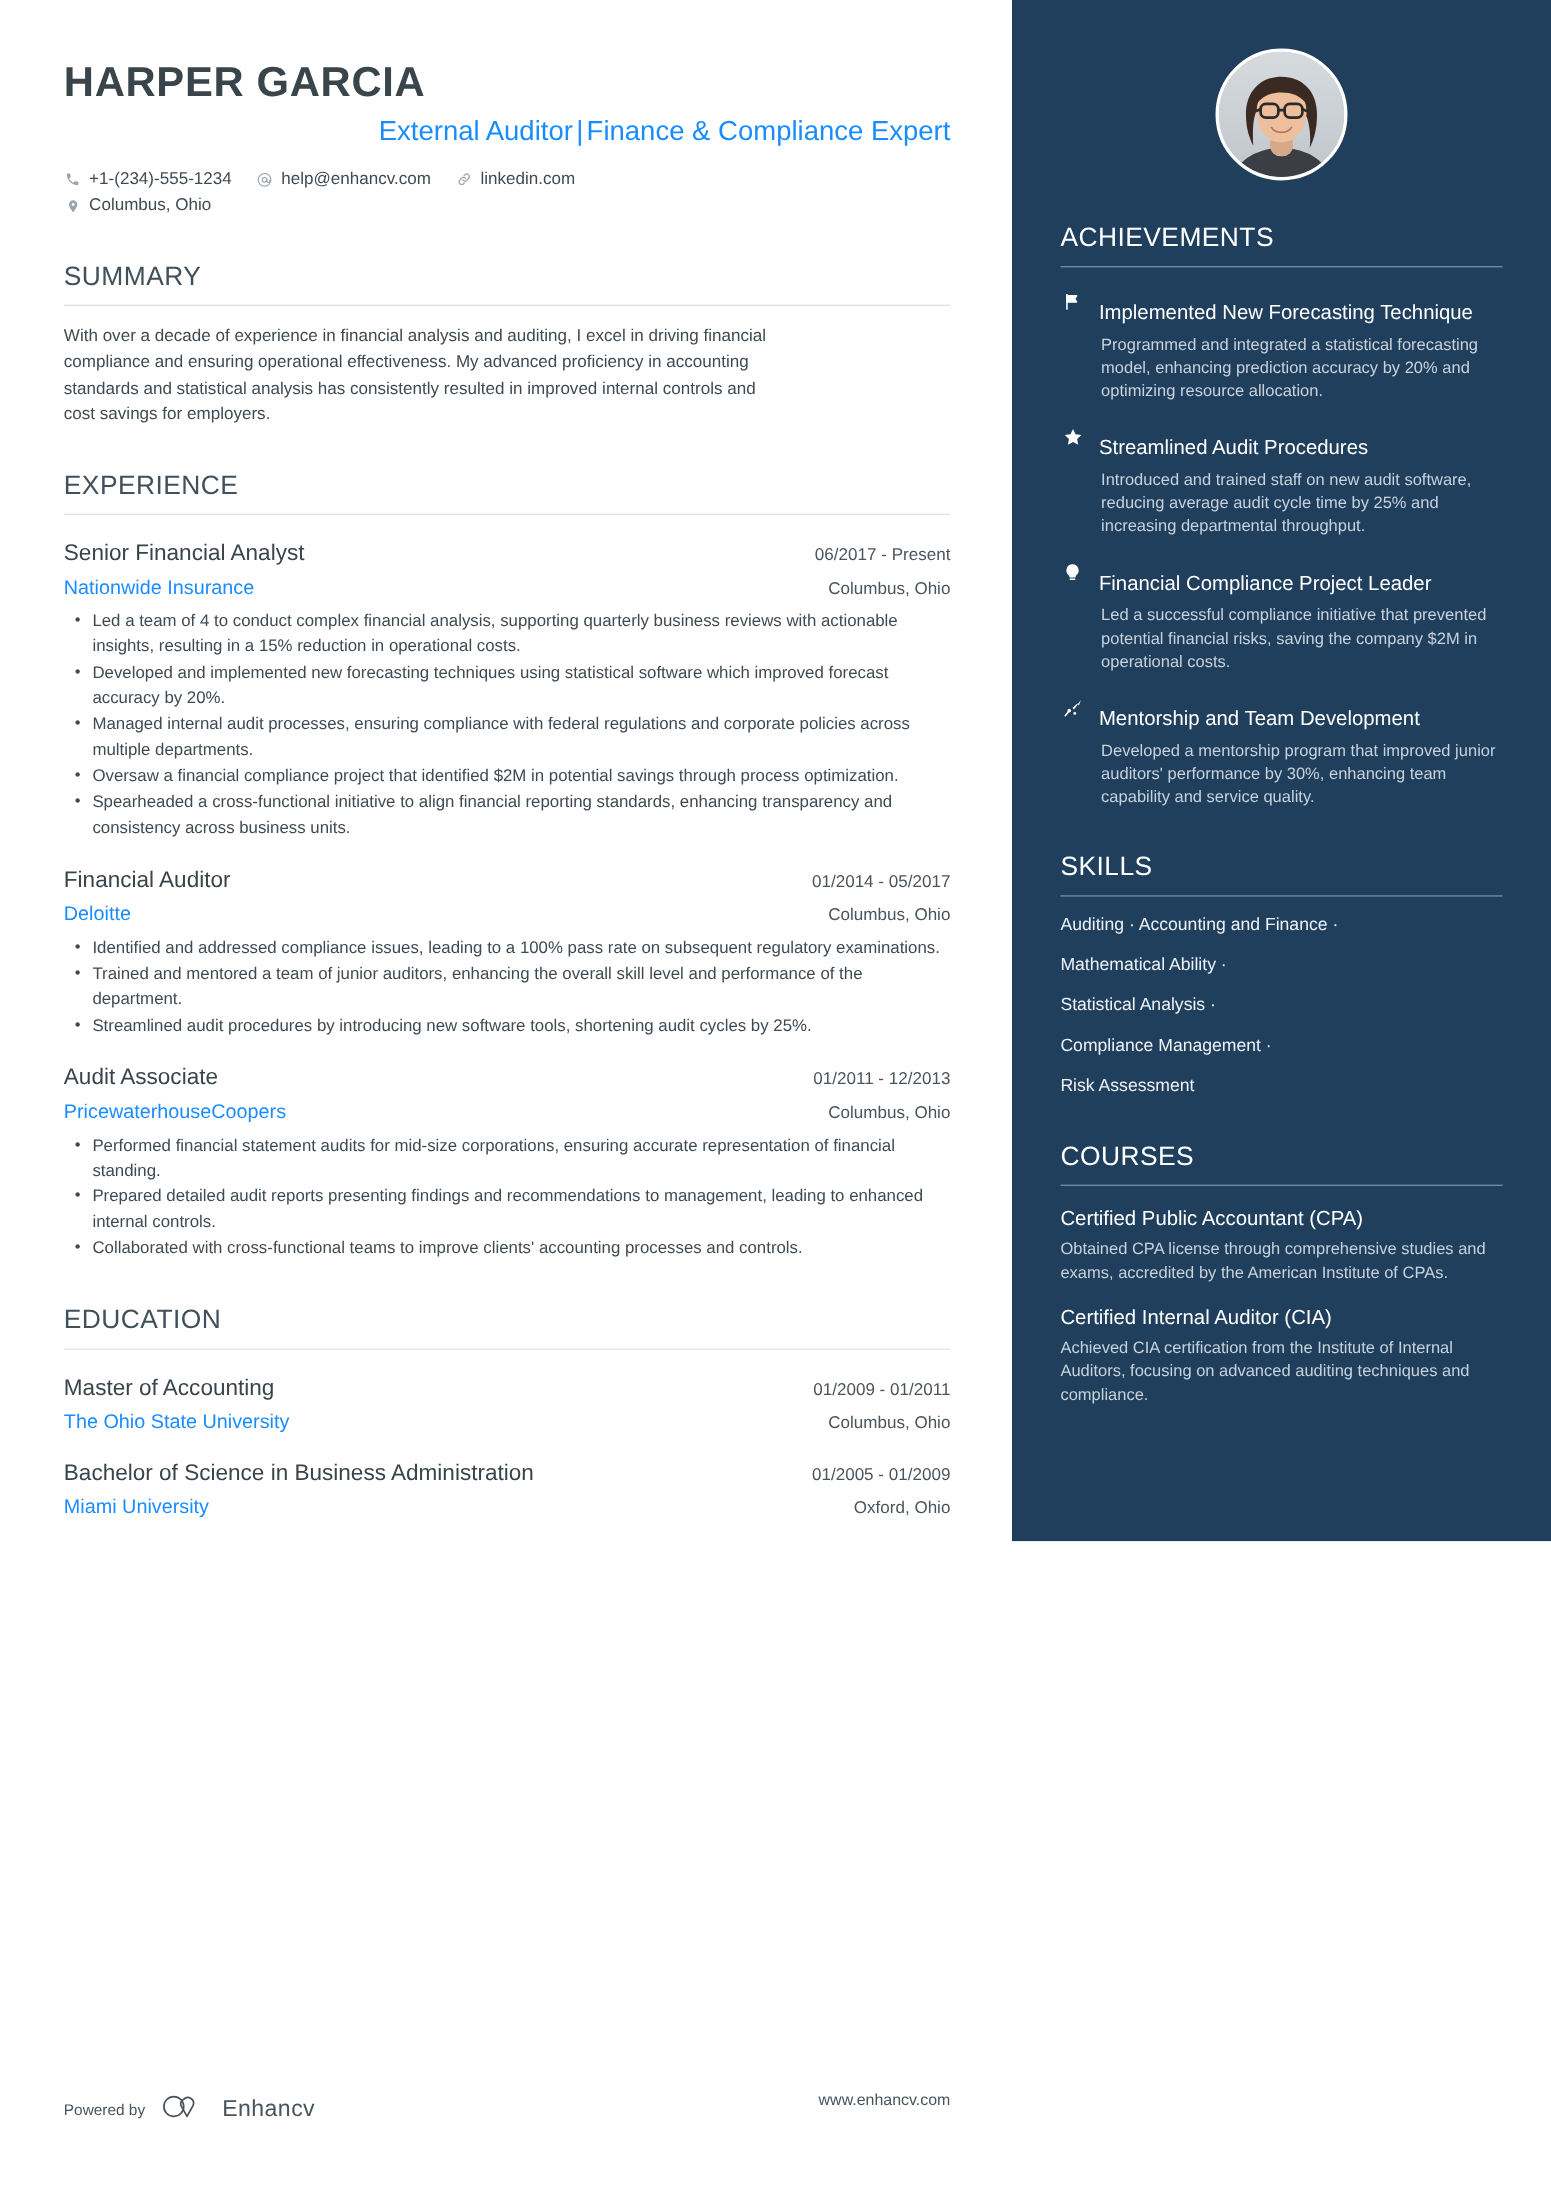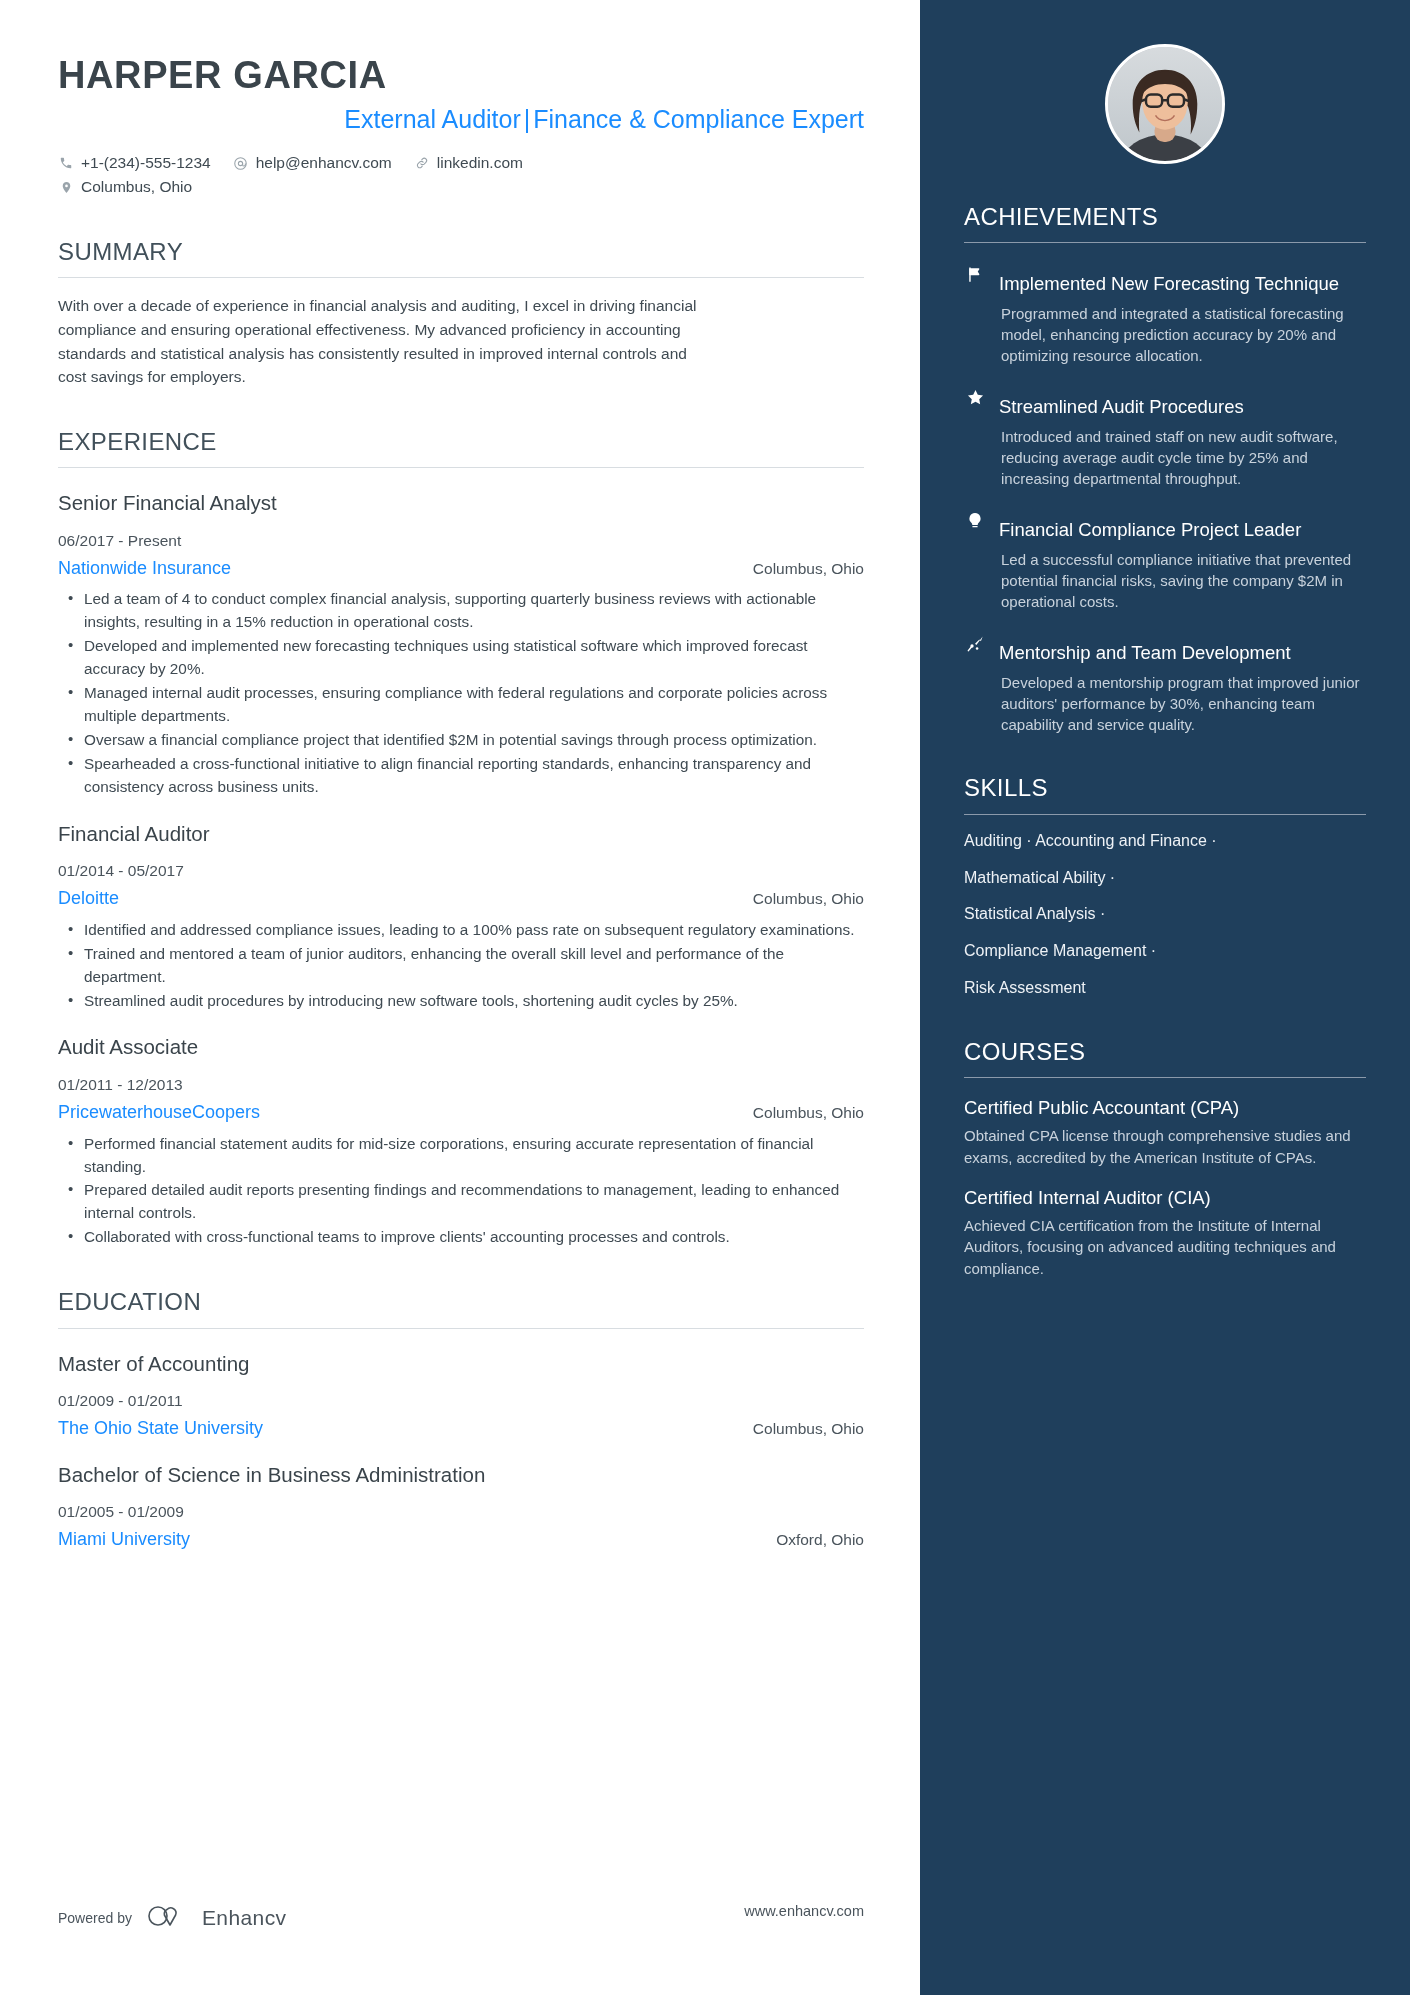--- a/index.html
+++ b/index.html
@@ -96,21 +96,20 @@
   }
 
   
   .entry { margin-top: 22px; }
   .entry:first-of-type { margin-top: 20px; }
   .entry-row {
     display: flex;
     justify-content: space-between;
     align-items: baseline;
     gap: 14px;
-    flex-direction: column;
   }
   .entry-title {
     font-size: 20.5px;
     color: #3a444b;
     font-weight: 400;
     line-height: 1.25;
   }
   .entry-date {
     font-size: 15.5px;
     color: #4a545c;
@@ -184,21 +183,21 @@
     letter-spacing: 0.4px;
   }
   .footer-url {
     font-size: 14.5px;
     color: #4a545c;
   }
 
   
   .side-col {
     width: 490px;
-    height: 1995px;
+    height: 1401px;
     background: #1f3f5c;
     padding: 0 44px;
     position: relative;
     color: #ffffff;
   }
   .side-inner { padding-top: 0; }
 
   .avatar-wrap {
     display: flex;
     justify-content: center;

